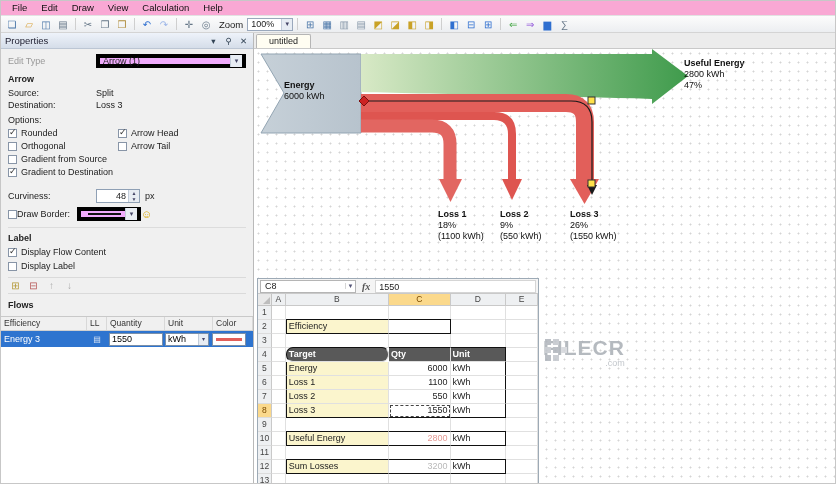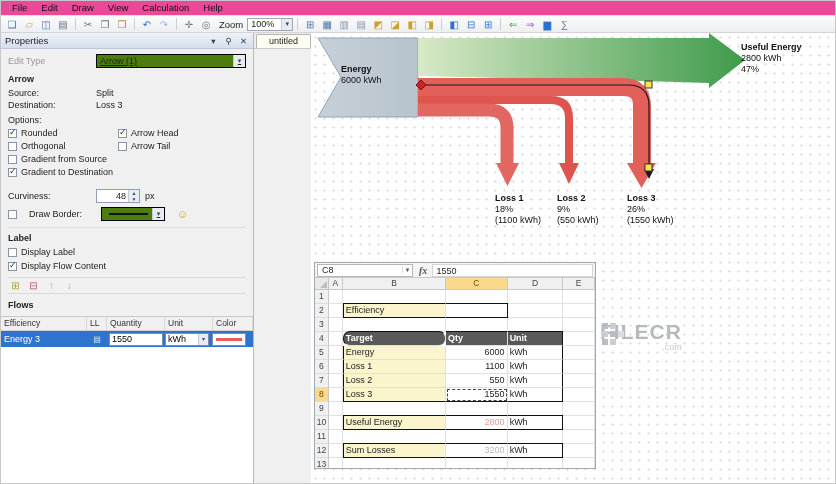--- a/index.html
+++ b/index.html
@@ -1,21 +1,21 @@
 <!DOCTYPE html>
 <html style="--c-source: #b7c3cd; --c-source-edge: #93a5b3; --c-useful-start: #d8e9c6; --c-useful-end: #3f9b4c; --c-loss: #e25f5a; --c-handle: #ffe24a;"><head>
 <meta charset="utf-8">
 <style>
   * { box-sizing: border-box; margin: 0; padding: 0; }
   html,body { width:836px; height:484px; overflow:hidden; }
   body { font-family:"Liberation Sans", sans-serif; font-size:9px; color:#222; background:#fff; }
   .window { width:836px; height:484px; border:1px solid #c7c7c7; display:flex; flex-direction:column; background:#f0f0f0; }
 
   
-  .menubar { height:15px; background:#ec4899; border-bottom:1px solid #e2e2e2; display:flex; align-items:center; padding-left:4px; }
+  .menubar { height:15px; background:#f9a8d4; border-bottom:1px solid #e2e2e2; display:flex; align-items:center; padding-left:4px; }
   .menu-item { padding:0 7px; font-size:9.5px; color:#111; line-height:14px; cursor:default; }
 
   
   .toolbar { height:17px; background:linear-gradient(#fcfcfc,#ecEEf1); border-bottom:1px solid #d4d4d4; display:flex; align-items:center; padding:0 3px; gap:1px; }
   .tbtn { width:16px; height:14px; font-size:10px; line-height:13px; text-align:center; border:1px solid transparent; border-radius:2px; cursor:default; }
   .tsep { width:1px; height:12px; background:#cfcfcf; margin:0 3px; }
   .tlabel { font-size:9.5px; margin:0 3px 0 4px; color:#222; }
   .tcombo { width:46px; height:13px; background:#fff; border:1px solid #9aa8bc; display:flex; align-items:center; justify-content:space-between; padding-left:3px; font-size:9px; }
   .tcombo .dd { width:11px; height:11px; background:#e7ecf3; border-left:1px solid #c2ccd9; text-align:center; line-height:10px; font-size:7px; color:#446; }
 
@@ -26,39 +26,39 @@
   .props { width:253px; background:#f0f0f0; border-right:1px solid #b9b9b9; display:flex; flex-direction:column; }
   .props-title { height:16px; background:linear-gradient(#eef3fa,#d5dde9); border-bottom:1px solid #bcc6d4; display:flex; align-items:center; padding:0 4px; }
   .pt-text { flex:1; font-size:9.5px; color:#223; }
   .pt-btns { display:flex; gap:4px; }
   .pt-btn { font-size:8.5px; color:#345; width:11px; text-align:center; cursor:default; }
   .props-scroll { padding:5px 7px 2px 7px; }
   .row { display:flex; align-items:center; margin-bottom:4px; }
   .lab { width:88px; font-size:9px; color:#222; }
   .dim { color:#999; }
   .val { font-size:9px; color:#222; }
-  .combo { background:#4d7c0f; border:1px solid #000000; height:14px; display:flex; align-items:center; justify-content:space-between; padding-left:3px; font-size:9px; flex:1;text-decoration:underline; }
+  .combo { background:#f0abfc; border:4px solid #000000; height:14px; display:flex; align-items:center; justify-content:space-between; padding-left:3px; font-size:9px; flex:1; }
   .combo .dd { width:12px; height:12px; background:#e7ecf3; border-left:1px solid #c2ccd9; text-align:center; line-height:11px; font-size:7px; color:#446; }
   .sec-h { font-weight:bold; font-size:9px; margin:6px 0 4px 0; color:#222; }
   .sec-h.line { border-top:1px solid #dcdcdc; padding-top:5px; }
   .kv { display:flex; margin-bottom:2px; }
   .opt { margin:5px 0 3px 0; }
   .cb-grid { display:grid; grid-template-columns:110px 1fr; row-gap:3px; margin-bottom:12px; }
   .cb-grid .cbrow:nth-child(5), .cb-grid .cbrow:nth-child(6) { grid-column:1 / 3; }
   .cbrow { display:flex; align-items:center; gap:4px; cursor:default; }
   .cb { width:9px; height:9px; background:#fff; border:1px solid #8895a7; position:relative; flex:0 0 auto; }
   .cb.on::after { content:"✓"; position:absolute; top:-3px; left:0px; font-size:9px; color:#333; }
   .cbl { font-size:9px; }
   .spin { background:#fff; border:1px solid #8fa0b5; width:44px; height:14px; display:flex; }
   .spin .num { flex:1; text-align:right; padding:1px 2px; font-size:9px; }
   .spin .arrows { width:11px; border-left:1px solid #c2ccd9; display:flex; flex-direction:column; }
   .spin .arrows span { flex:1; font-size:5px; line-height:6px; text-align:center; color:#446; background:#e7ecf3; }
   .curv .lab { width:88px; }
   .curv .unit { margin-left:5px; }
-  .dborder { gap:12px; }
+  .dborder { gap:0; }
   .dborder .lab { width:60px; }
   .line-combo { flex:0 0 64px; }
   .line-combo .line { flex:1; height:2px; background:#111; margin:0 4px; }
   .smiley { color:#d8a500; font-size:11px; line-height:11px; }
   .mini-toolbar { border-top:1px solid #dadada; border-bottom:1px solid #dadada; margin-top:6px; padding:2px 1px; display:flex; gap:5px; }
   .mini-btn { font-size:10px; line-height:11px; width:13px; text-align:center; }
 
   
   .flows-table { flex:1; display:flex; flex-direction:column; border-top:1px solid #c9c9c9; background:#fff; min-height:0; }
   .fhead { display:flex; height:14px; background:#f0f0f0; border-bottom:1px solid #d0d0d0; align-items:center; }
@@ -68,21 +68,21 @@
   .frow .fc-name { font-size:9px; line-height:15px; }
   .fll-icon { font-size:8px; color:#dce6f5; text-align:center; width:100%; display:block; }
   .fqty { background:#fff; color:#000; border:1px solid #7a8fa8; width:54px; height:13px; font-size:9px; padding:0 2px; margin-left:2px; line-height:11px; }
   .funit { background:#fff; color:#000; border:1px solid #7a8fa8; width:44px; height:13px; margin-left:2px; display:flex; align-items:center; justify-content:space-between; padding-left:2px; font-size:9px; }
   .funit .dd { width:10px; height:11px; background:#e7ecf3; border-left:1px solid #c2ccd9; font-size:6px; line-height:10px; text-align:center; color:#446; }
   .fcolor { background:#fff; border:1px solid #7a8fa8; width:34px; height:13px; margin-left:3px; display:flex; align-items:center; }
   .fcolor .sw { flex:1; height:3px; margin:0 3px; background:var(--c-loss,#e25f5a); }
   .flows-rest { flex:1; background:#fff; }
 
   
-  .workarea { flex:1; display:flex; flex-direction:row; min-width:0; }
+  .workarea { flex:1; display:flex; flex-direction:column; min-width:0; }
   .tabbar { height:16px; background:#ececec; border-bottom:1px solid #c9c9c9; display:flex; align-items:flex-end; padding-left:2px; }
   .tab { background:#fffdf2; border:1px solid #b5b5b5; border-bottom:none; font-size:9px; padding:1px 12px 2px 12px; border-radius:2px 2px 0 0; }
   .canvas { position:relative; flex:1; background:#fff;
     background-image:radial-gradient(#d4d4d4 0.9px, transparent 1.1px);
     background-size:9px 9px; overflow:hidden; }
   .canvas svg { position:absolute; left:0; top:0; }
 
   .slabel { position:absolute; font-size:9px; line-height:11px; color:#111; pointer-events:none; }
   .slabel .b { font-weight:bold; }
 
@@ -249,26 +249,26 @@
           <span class="combo line-combo">
             <span class="line"></span>
             <span class="dd">▾</span>
           </span>
           <span class="smiley">☺</span>
         </div>
 
         <div class="sec-h line">Label</div>
         <div id="label-checks">
             <span class="cbrow" style="display: flex; margin-bottom: 4px;">
+              <span class="cb on"></span>
+              <span class="cbl">Display Flow Content</span>
+            </span>
+            <span class="cbrow" style="display: flex; margin-bottom: 4px;">
               <span class="cb"></span>
               <span class="cbl">Display Label</span>
-            </span>
-            <span class="cbrow" style="display: flex; margin-bottom: 4px;">
-              <span class="cb on"></span>
-              <span class="cbl">Display Flow Content</span>
             </span>
           </div>
 
         <div class="mini-toolbar" id="flows-tools">
             <span class="mini-btn" style="color: rgb(181, 154, 58);">⊞</span>
             <span class="mini-btn" style="color: rgb(181, 85, 85);">⊟</span>
             <span class="mini-btn" style="color: rgb(171, 171, 171);">↑</span>
             <span class="mini-btn" style="color: rgb(171, 171, 171);">↓</span>
           </div>
 

